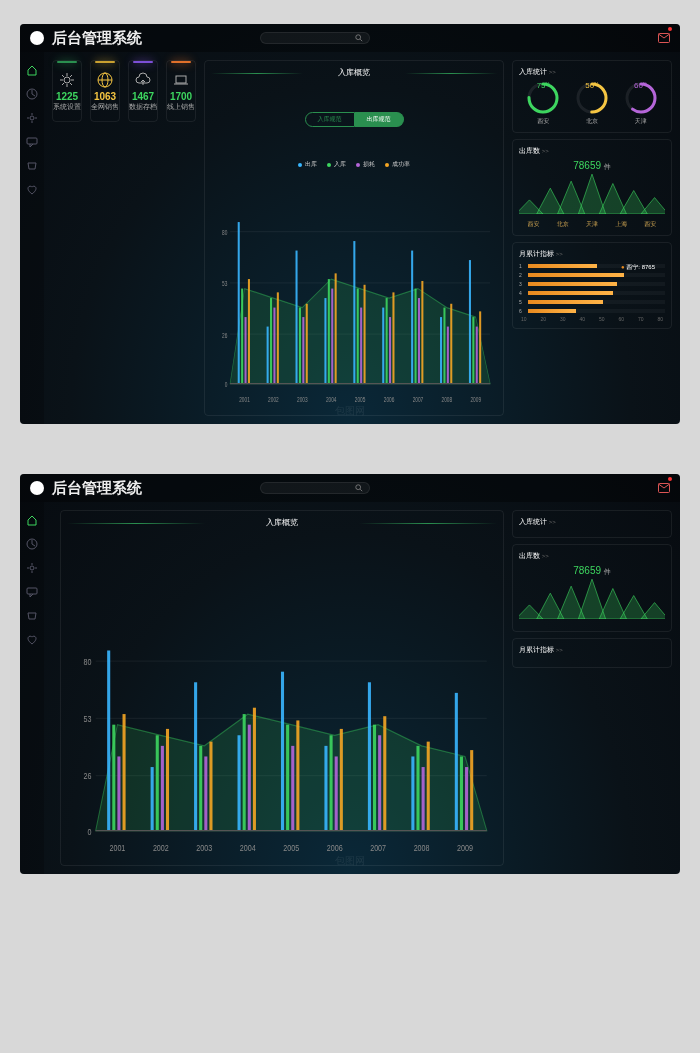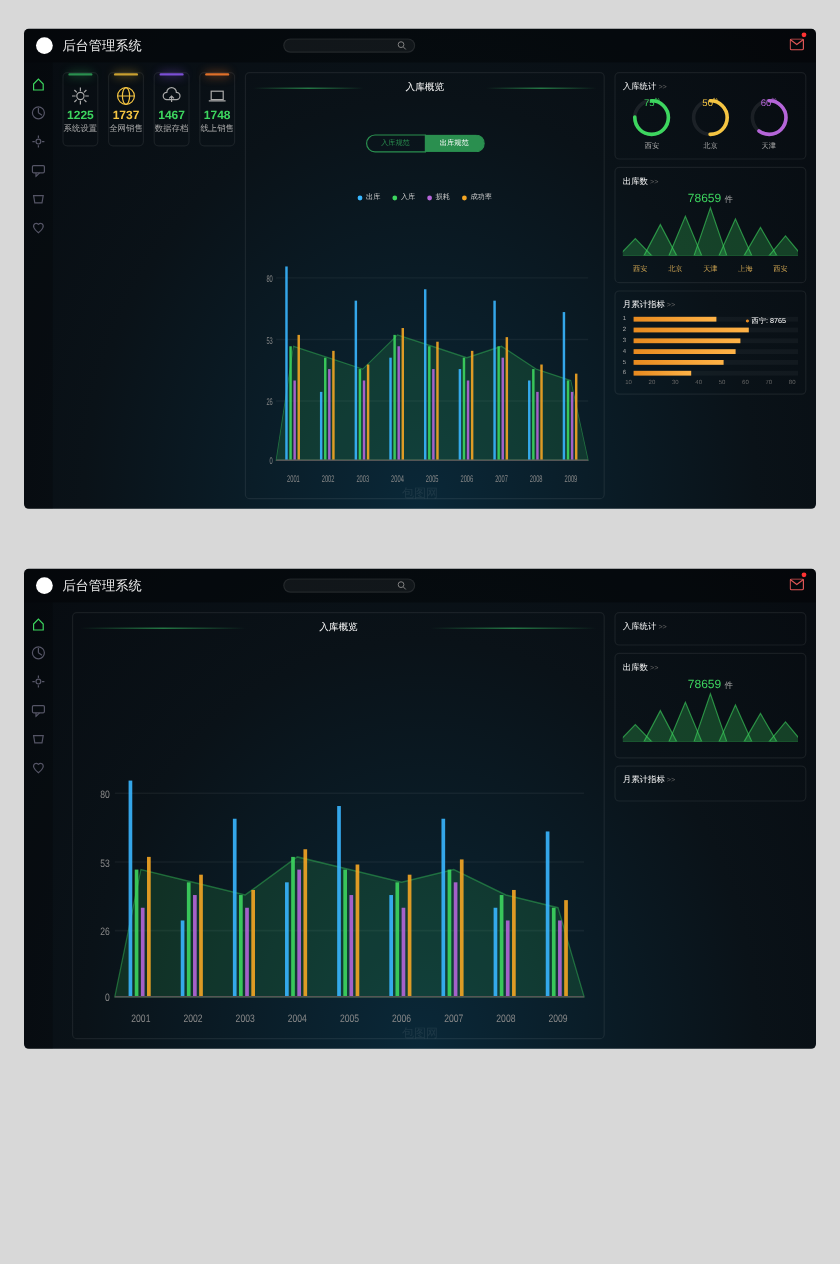--- a/index.html
+++ b/index.html
@@ -36,21 +36,21 @@
   display: flex;
   align-items: center;
   padding: 0 10px;
   background: rgba(0,0,0,0.35);
   gap: 8px;
 }
 .logo {
   width: 14px; height: 14px; border-radius: 50%;
   background: #fff;
 }
-.app-title { color: #eee; font-size: 11px; font-weight: normal; }
+.app-title { color: #eee; font-size: 15px; font-weight: bold; }
 .search {
   margin-left: 110px;
   width: 110px; height: 12px;
   background: rgba(255,255,255,0.05);
   border: 1px solid rgba(255,255,255,0.08);
   border-radius: 10px;
   display: flex; align-items: center;
   justify-content: flex-end;
   padding: 0 6px;
 }
@@ -233,39 +233,39 @@
       <div class="kpi-value" style="color:#3dd65f">1225</div>
       <div class="kpi-label">系统设置</div>
             </div>
             <div class="kpi">
       <div class="glow-bar" style="background:#c9a030;box-shadow:0 0 8px #c9a030"></div>
       <svg class="kpi-icon" viewBox="0 0 18 18" style="color:#f5c542">
                 <circle cx="9" cy="9" r="7" stroke="currentColor" fill="none"></circle>
                 <ellipse cx="9" cy="9" rx="3" ry="7" stroke="currentColor" fill="none"></ellipse>
                 <line x1="2" y1="9" x2="16" y2="9" stroke="currentColor"></line>
               </svg>
-      <div class="kpi-value" style="color:#f5c542">1737</div>
+      <div class="kpi-value" style="color:#f5c542">1063</div>
       <div class="kpi-label">全网销售</div>
             </div>
             <div class="kpi">
       <div class="glow-bar" style="background:#7c4fd6;box-shadow:0 0 8px #7c4fd6"></div>
       <svg class="kpi-icon" viewBox="0 0 18 18" style="color:#aaa">
                 <path d="M5 12a3 3 0 010-6 4 4 0 018 0 3 3 0 010 6H5z" stroke="currentColor" fill="none"></path>
                 <path d="M9 14v-5M7 11l2-2 2 2" stroke="currentColor" fill="none"></path>
               </svg>
       <div class="kpi-value" style="color:#3dd65f">1467</div>
       <div class="kpi-label">数据存档</div>
             </div>
             <div class="kpi">
       <div class="glow-bar" style="background:#e0702a;box-shadow:0 0 8px #e0702a"></div>
       <svg class="kpi-icon" viewBox="0 0 18 18" style="color:#aaa">
                 <rect x="4" y="5" width="10" height="7" stroke="currentColor" fill="none"></rect>
                 <line x1="2" y1="13" x2="16" y2="13" stroke="currentColor"></line>
               </svg>
-      <div class="kpi-value" style="color:#3dd65f">1748</div>
+      <div class="kpi-value" style="color:#3dd65f">1700</div>
       <div class="kpi-label">线上销售</div>
             </div>
           </div>
 
         <div class="panel chart-panel">
           <div class="chart-title">入库概览</div>
           <div class="tabs">
               <div class="tab">入库规范</div>
               <div class="tab active">出库规范</div>
             </div>

